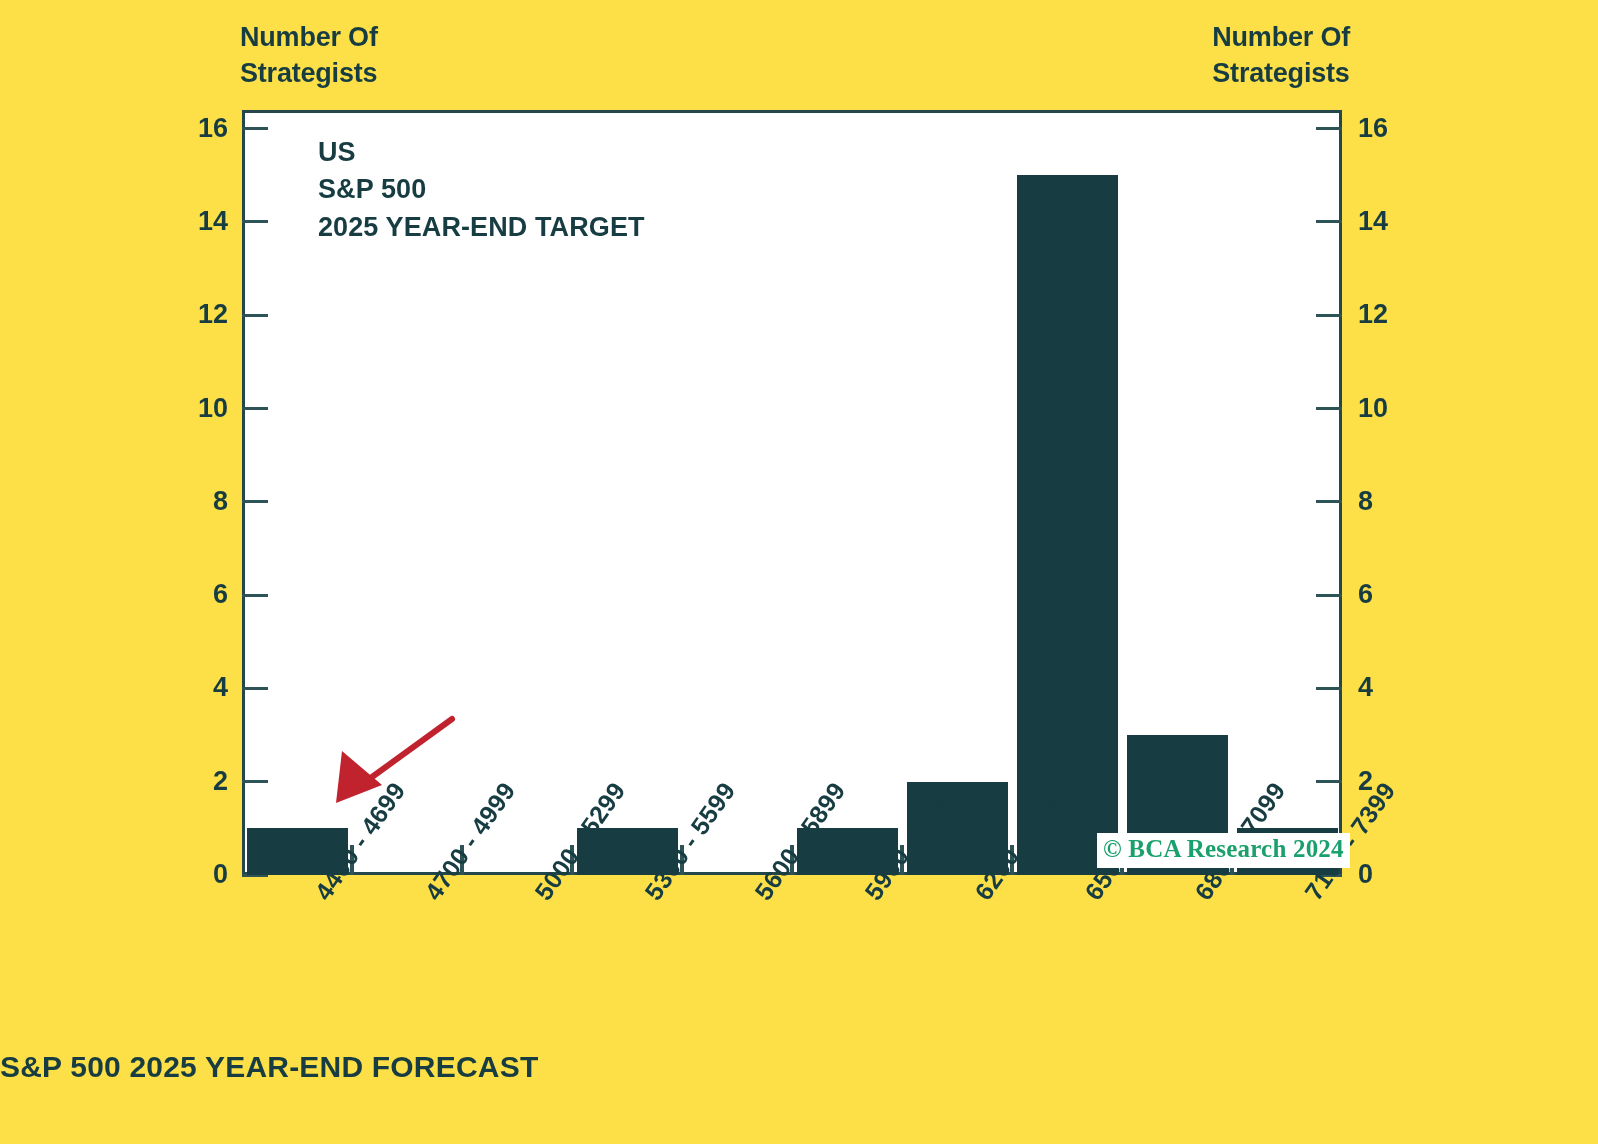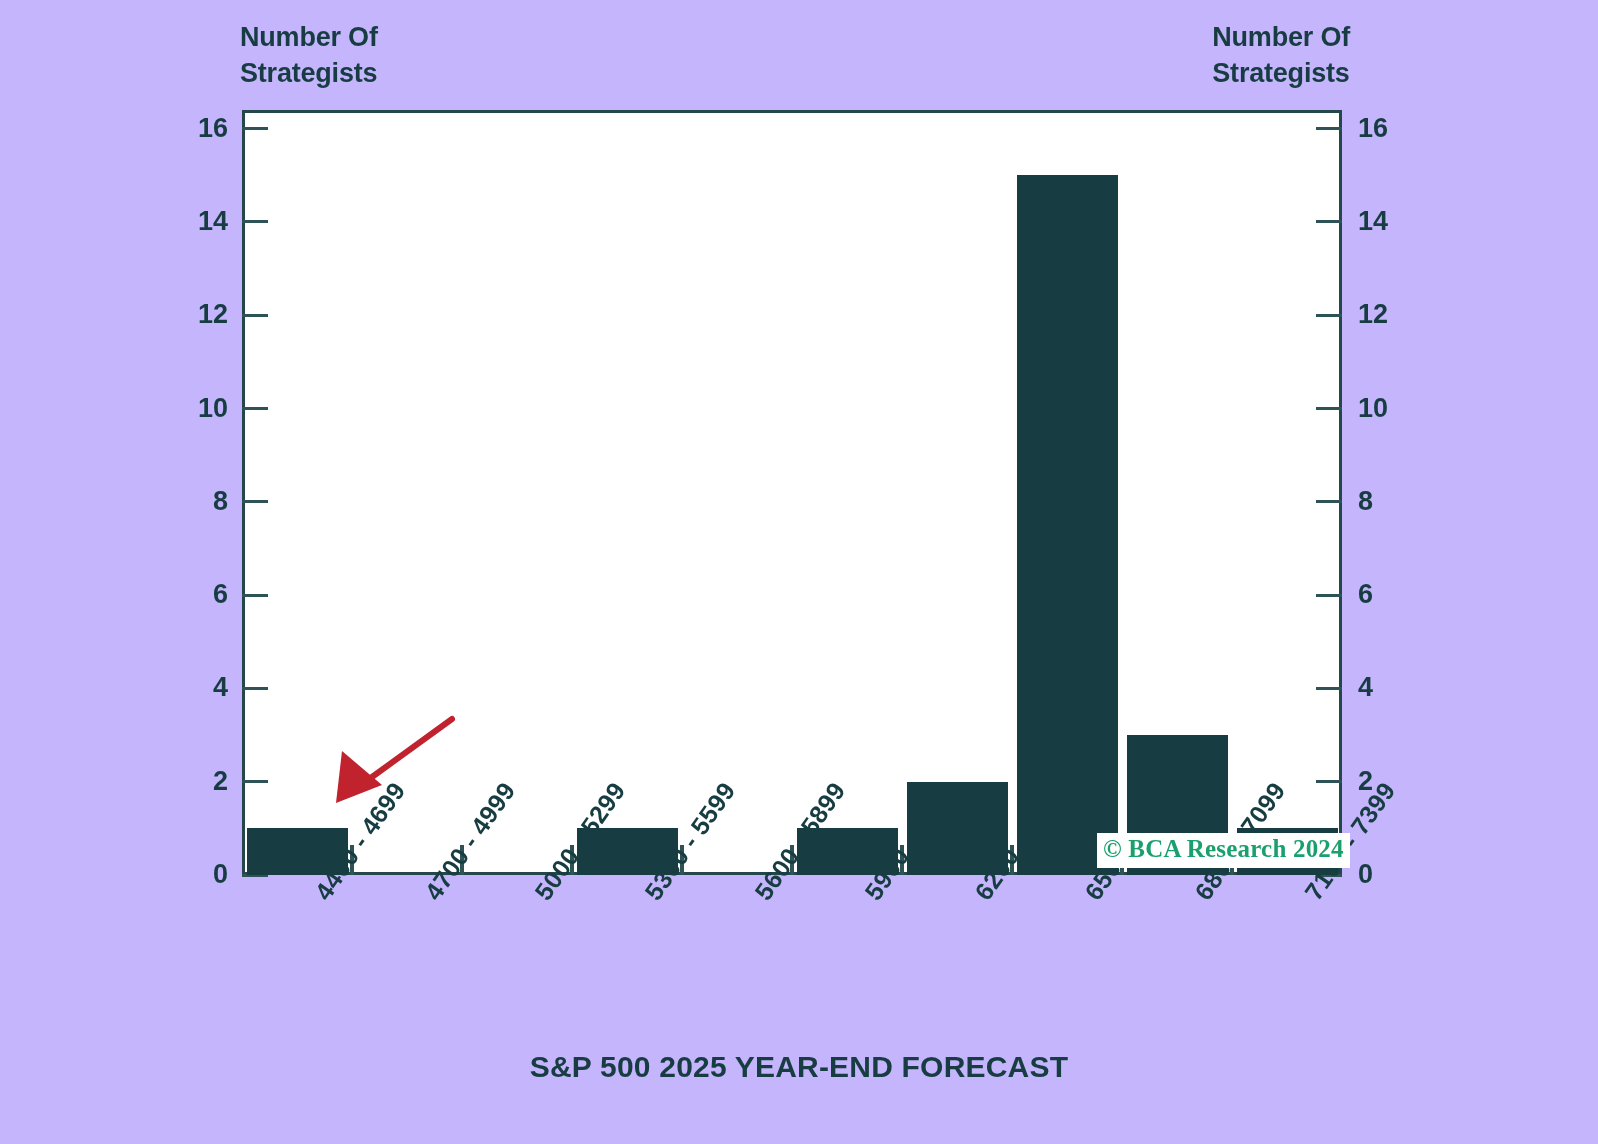--- a/index.html
+++ b/index.html
@@ -11,21 +11,21 @@
     width: 1598px;
     height: 1144px;
     font-family: "Liberation Sans", sans-serif;
     color: #173d42;
     overflow: hidden;
   }
   #figure {
     position: relative;
     width: 1598px;
     height: 1144px;
-    background: #c4b5fd;
+    background: #fde047;
   }
 
   
   .units-caption {
     position: absolute;
     font-size: 27px;
     font-weight: 700;
     line-height: 1.32;
     color: #173d42;
     letter-spacing: -0.2px;
@@ -102,21 +102,20 @@
     transform: rotate(-55deg);
     letter-spacing: 0.3px;
   }
 
   
   #xaxis-title {
     position: absolute;
     left: 0;
     right: 0;
     top: 1050px;
-    text-align: center;
     font-size: 30px;
     font-weight: 700;
     color: #173d42;
     letter-spacing: 0.2px;
   }
 
   
   #annotation-text {
     position: absolute;
     left: 370px;
@@ -156,20 +155,23 @@
 <div id="figure">
 
   <div id="units-left" class="units-caption">Number Of
 Strategists</div>
 
   <div id="units-right" class="units-caption">Number Of
 Strategists</div>
 
   <div id="plot-frame"></div>
 
+  <div id="plot-title-block">US
+S&amp;P 500
+2025 YEAR-END TARGET</div>
 
   <div id="yaxis-layer">
       <div class="ytick left" style="top: 873.5px;"></div>
       <div class="ylabel left" style="top: 861px;">0</div>
       <div class="ytick right" style="top: 873.5px;"></div>
       <div class="ylabel right" style="top: 861px;">0</div>
       <div class="ytick left" style="top: 780.207px;"></div>
       <div class="ylabel left" style="top: 767.707px;">2</div>
       <div class="ytick right" style="top: 780.207px;"></div>
       <div class="ylabel right" style="top: 767.707px;">2</div>

